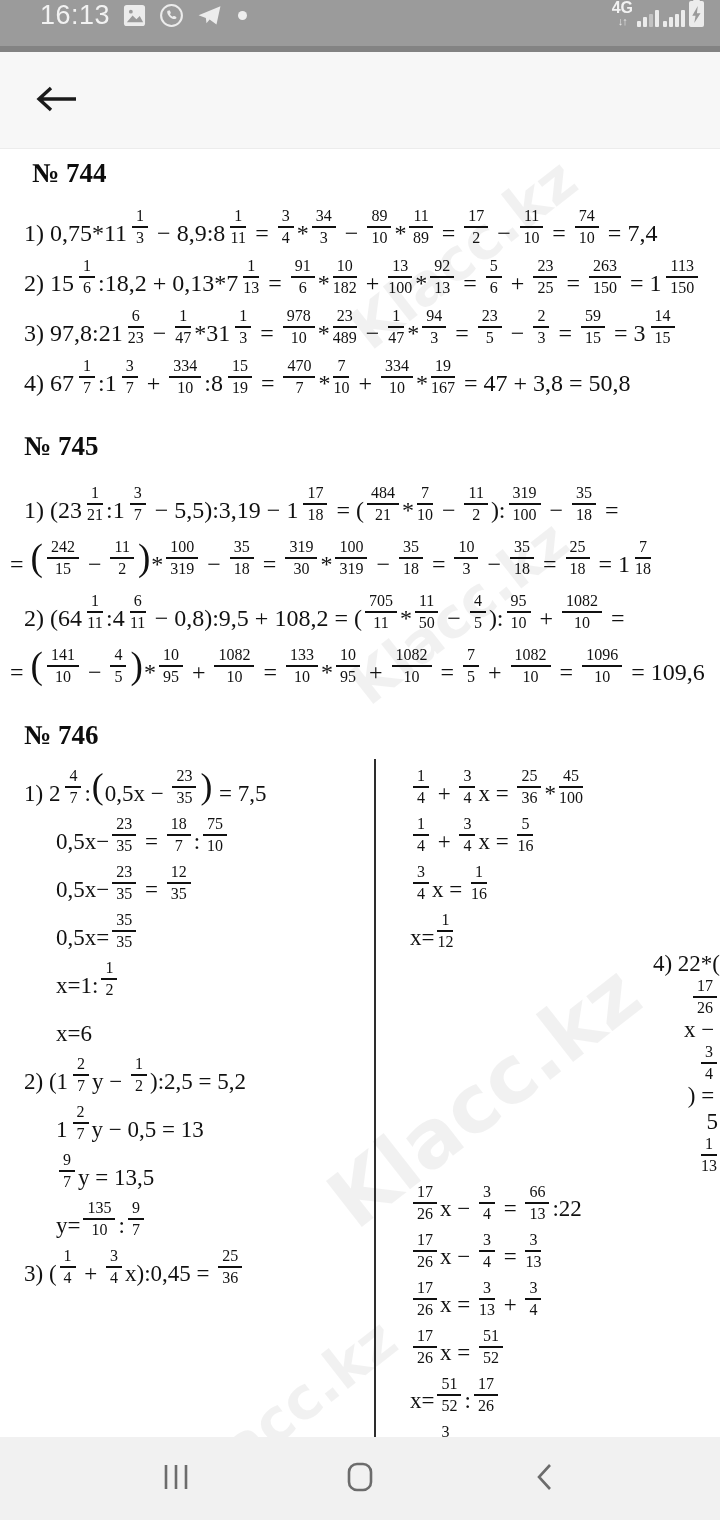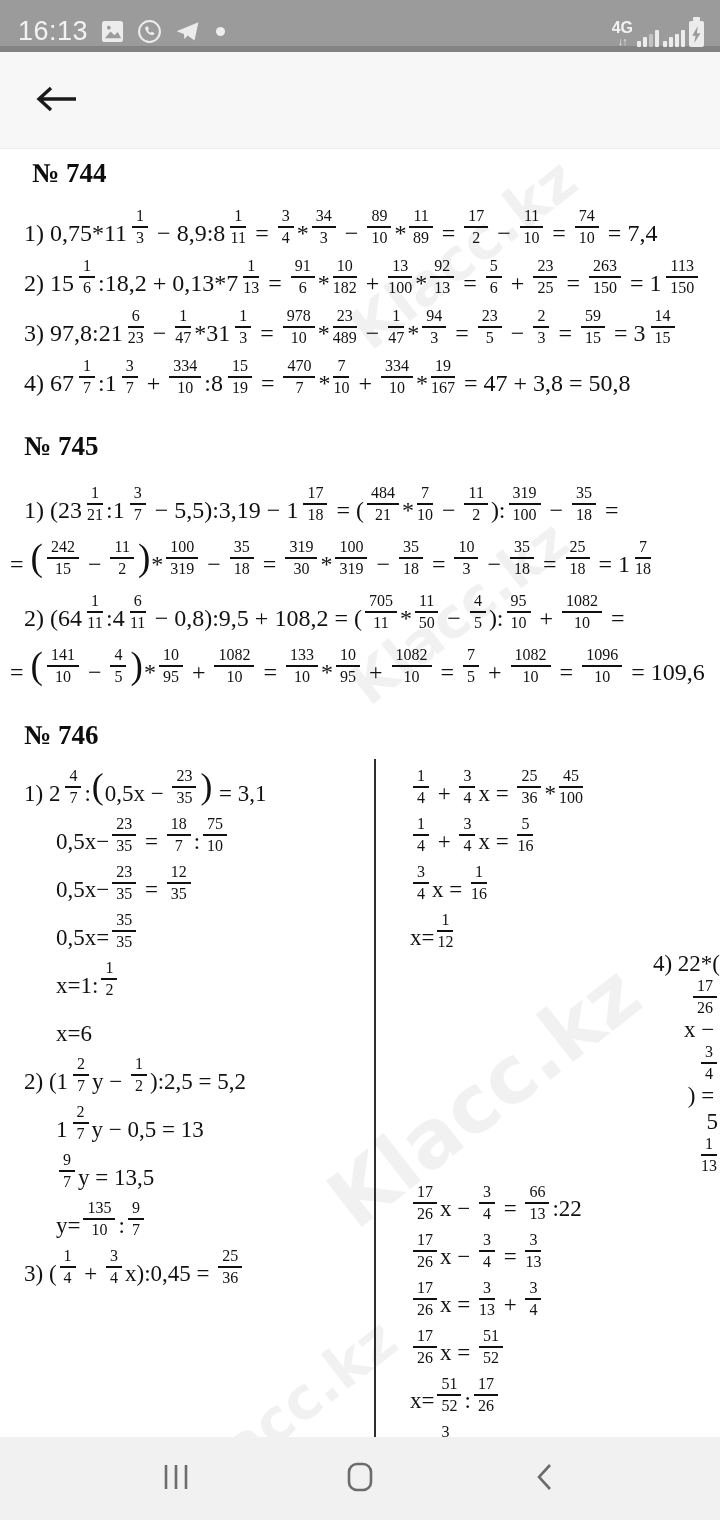--- a/index.html
+++ b/index.html
@@ -2,22 +2,22 @@
 <html><head>
 <meta charset="utf-8">
 <style>
   html,body{margin:0;padding:0;background:#444;}
   .phone{position:relative;width:720px;height:1520px;background:#fff;overflow:hidden;
          font-family:"Liberation Serif",serif;}
 
   
   .status-bar{position:absolute;top:0;left:0;right:0;height:52px;box-sizing:border-box;
     background:linear-gradient(#9b9b9b 0 46px,#838383 46px 52px);
-    display:flex;justify-content:space-between;align-items:flex-end;
-    padding:0 16px 5px 18px;font-family:"Liberation Sans",sans-serif;color:#f2f2f2;}
+    display:flex;justify-content:space-between;align-items:flex-start;
+    padding:0 16px 5px 40px;font-family:"Liberation Sans",sans-serif;color:#f2f2f2;}
   .sb-left{display:flex;align-items:center;gap:13px;}
   .sb-time{font-size:27px;letter-spacing:.5px;}
   .sb-ic{display:inline-flex;align-items:center;}
   .sb-dot{width:9px;height:9px;border-radius:50%;background:#eee;margin-left:3px;}
   .sb-right{display:flex;align-items:flex-end;gap:4px;}
   .sb-net{display:flex;flex-direction:column;align-items:center;line-height:1;}
   .sb-net .nt{font-size:16px;font-weight:bold;}
   .sb-net .ar{font-size:11px;letter-spacing:-1px;opacity:.85;}
   .sig{display:flex;align-items:flex-end;gap:2px;height:18px;}
   .sig i{display:block;width:4px;background:#ececec;border-radius:1px;}
@@ -163,21 +163,21 @@
           <div class="sec-h">№ 745</div>
           <div class="ml k-n"><span class="t">1) (</span><span class="whole">23</span><span class="frac"><span class="num">1</span><span class="den">21</span></span><span class="t">:</span><span class="whole">1</span><span class="frac"><span class="num">3</span><span class="den">7</span></span><span class="t"> − 5,5):3,19 − </span><span class="whole">1</span><span class="frac"><span class="num">17</span><span class="den">18</span></span><span class="t"> = (</span><span class="frac"><span class="num">484</span><span class="den">21</span></span><span class="t">*</span><span class="frac"><span class="num">7</span><span class="den">10</span></span><span class="t"> − </span><span class="frac"><span class="num">11</span><span class="den">2</span></span><span class="t">):</span><span class="frac"><span class="num">319</span><span class="den">100</span></span><span class="t"> − </span><span class="frac"><span class="num">35</span><span class="den">18</span></span><span class="t"> =</span></div>
           <div class="ml k-c"><span class="t">= </span><span class="bigp">(</span><span class="frac"><span class="num">242</span><span class="den">15</span></span><span class="t"> − </span><span class="frac"><span class="num">11</span><span class="den">2</span></span><span class="bigp">)</span><span class="t">*</span><span class="frac"><span class="num">100</span><span class="den">319</span></span><span class="t"> − </span><span class="frac"><span class="num">35</span><span class="den">18</span></span><span class="t"> = </span><span class="frac"><span class="num">319</span><span class="den">30</span></span><span class="t">*</span><span class="frac"><span class="num">100</span><span class="den">319</span></span><span class="t"> − </span><span class="frac"><span class="num">35</span><span class="den">18</span></span><span class="t"> = </span><span class="frac"><span class="num">10</span><span class="den">3</span></span><span class="t"> − </span><span class="frac"><span class="num">35</span><span class="den">18</span></span><span class="t"> = </span><span class="frac"><span class="num">25</span><span class="den">18</span></span><span class="t"> = </span><span class="whole">1</span><span class="frac"><span class="num">7</span><span class="den">18</span></span></div>
           <div class="ml k-n"><span class="t">2) (</span><span class="whole">64</span><span class="frac"><span class="num">1</span><span class="den">11</span></span><span class="t">:</span><span class="whole">4</span><span class="frac"><span class="num">6</span><span class="den">11</span></span><span class="t"> − 0,8):9,5 + 108,2 = (</span><span class="frac"><span class="num">705</span><span class="den">11</span></span><span class="t">*</span><span class="frac"><span class="num">11</span><span class="den">50</span></span><span class="t"> − </span><span class="frac"><span class="num">4</span><span class="den">5</span></span><span class="t">):</span><span class="frac"><span class="num">95</span><span class="den">10</span></span><span class="t"> + </span><span class="frac"><span class="num">1082</span><span class="den">10</span></span><span class="t"> =</span></div>
           <div class="ml k-c"><span class="t">= </span><span class="bigp">(</span><span class="frac"><span class="num">141</span><span class="den">10</span></span><span class="t"> − </span><span class="frac"><span class="num">4</span><span class="den">5</span></span><span class="bigp">)</span><span class="t">*</span><span class="frac"><span class="num">10</span><span class="den">95</span></span><span class="t"> + </span><span class="frac"><span class="num">1082</span><span class="den">10</span></span><span class="t"> = </span><span class="frac"><span class="num">133</span><span class="den">10</span></span><span class="t">*</span><span class="frac"><span class="num">10</span><span class="den">95</span></span><span class="t"> + </span><span class="frac"><span class="num">1082</span><span class="den">10</span></span><span class="t"> = </span><span class="frac"><span class="num">7</span><span class="den">5</span></span><span class="t"> + </span><span class="frac"><span class="num">1082</span><span class="den">10</span></span><span class="t"> = </span><span class="frac"><span class="num">1096</span><span class="den">10</span></span><span class="t"> = 109,6</span></div>
         </section>
         <section class="sec sec-746">
           <div class="sec-h">№ 746</div>
           <div class="cols">
             <div class="col-l">
-              <div class="ml k-n"><span class="t">1) </span><span class="whole">2</span><span class="frac"><span class="num">4</span><span class="den">7</span></span><span class="t">:</span><span class="bigp">(</span><span class="t">0,5x − </span><span class="frac"><span class="num">23</span><span class="den">35</span></span><span class="bigp">)</span><span class="t"> = 3,1</span></div>
+              <div class="ml k-n"><span class="t">1) </span><span class="whole">2</span><span class="frac"><span class="num">4</span><span class="den">7</span></span><span class="t">:</span><span class="bigp">(</span><span class="t">0,5x − </span><span class="frac"><span class="num">23</span><span class="den">35</span></span><span class="bigp">)</span><span class="t"> = 7,5</span></div>
               <div class="ml k-w"><span class="t">0,5x−</span><span class="frac"><span class="num">23</span><span class="den">35</span></span><span class="t"> = </span><span class="frac"><span class="num">18</span><span class="den">7</span></span><span class="t">:</span><span class="frac"><span class="num">75</span><span class="den">10</span></span></div>
               <div class="ml k-w"><span class="t">0,5x−</span><span class="frac"><span class="num">23</span><span class="den">35</span></span><span class="t"> = </span><span class="frac"><span class="num">12</span><span class="den">35</span></span></div>
               <div class="ml k-w"><span class="t">0,5x=</span><span class="frac"><span class="num">35</span><span class="den">35</span></span></div>
               <div class="ml k-w"><span class="t">x=1:</span><span class="frac"><span class="num">1</span><span class="den">2</span></span></div>
               <div class="ml k-w"><span class="t">x=6</span></div>
               <div class="ml k-n"><span class="t">2) (</span><span class="whole">1</span><span class="frac"><span class="num">2</span><span class="den">7</span></span><span class="t">y − </span><span class="frac"><span class="num">1</span><span class="den">2</span></span><span class="t">):2,5 = 5,2</span></div>
               <div class="ml k-w"><span class="whole">1</span><span class="frac"><span class="num">2</span><span class="den">7</span></span><span class="t">y − 0,5 = 13</span></div>
               <div class="ml k-w"><span class="frac"><span class="num">9</span><span class="den">7</span></span><span class="t">y = 13,5</span></div>
               <div class="ml k-w"><span class="t">y=</span><span class="frac"><span class="num">135</span><span class="den">10</span></span><span class="t">:</span><span class="frac"><span class="num">9</span><span class="den">7</span></span></div>
               <div class="ml k-n"><span class="t">3) (</span><span class="frac"><span class="num">1</span><span class="den">4</span></span><span class="t"> + </span><span class="frac"><span class="num">3</span><span class="den">4</span></span><span class="t">x):0,45 = </span><span class="frac"><span class="num">25</span><span class="den">36</span></span></div>

